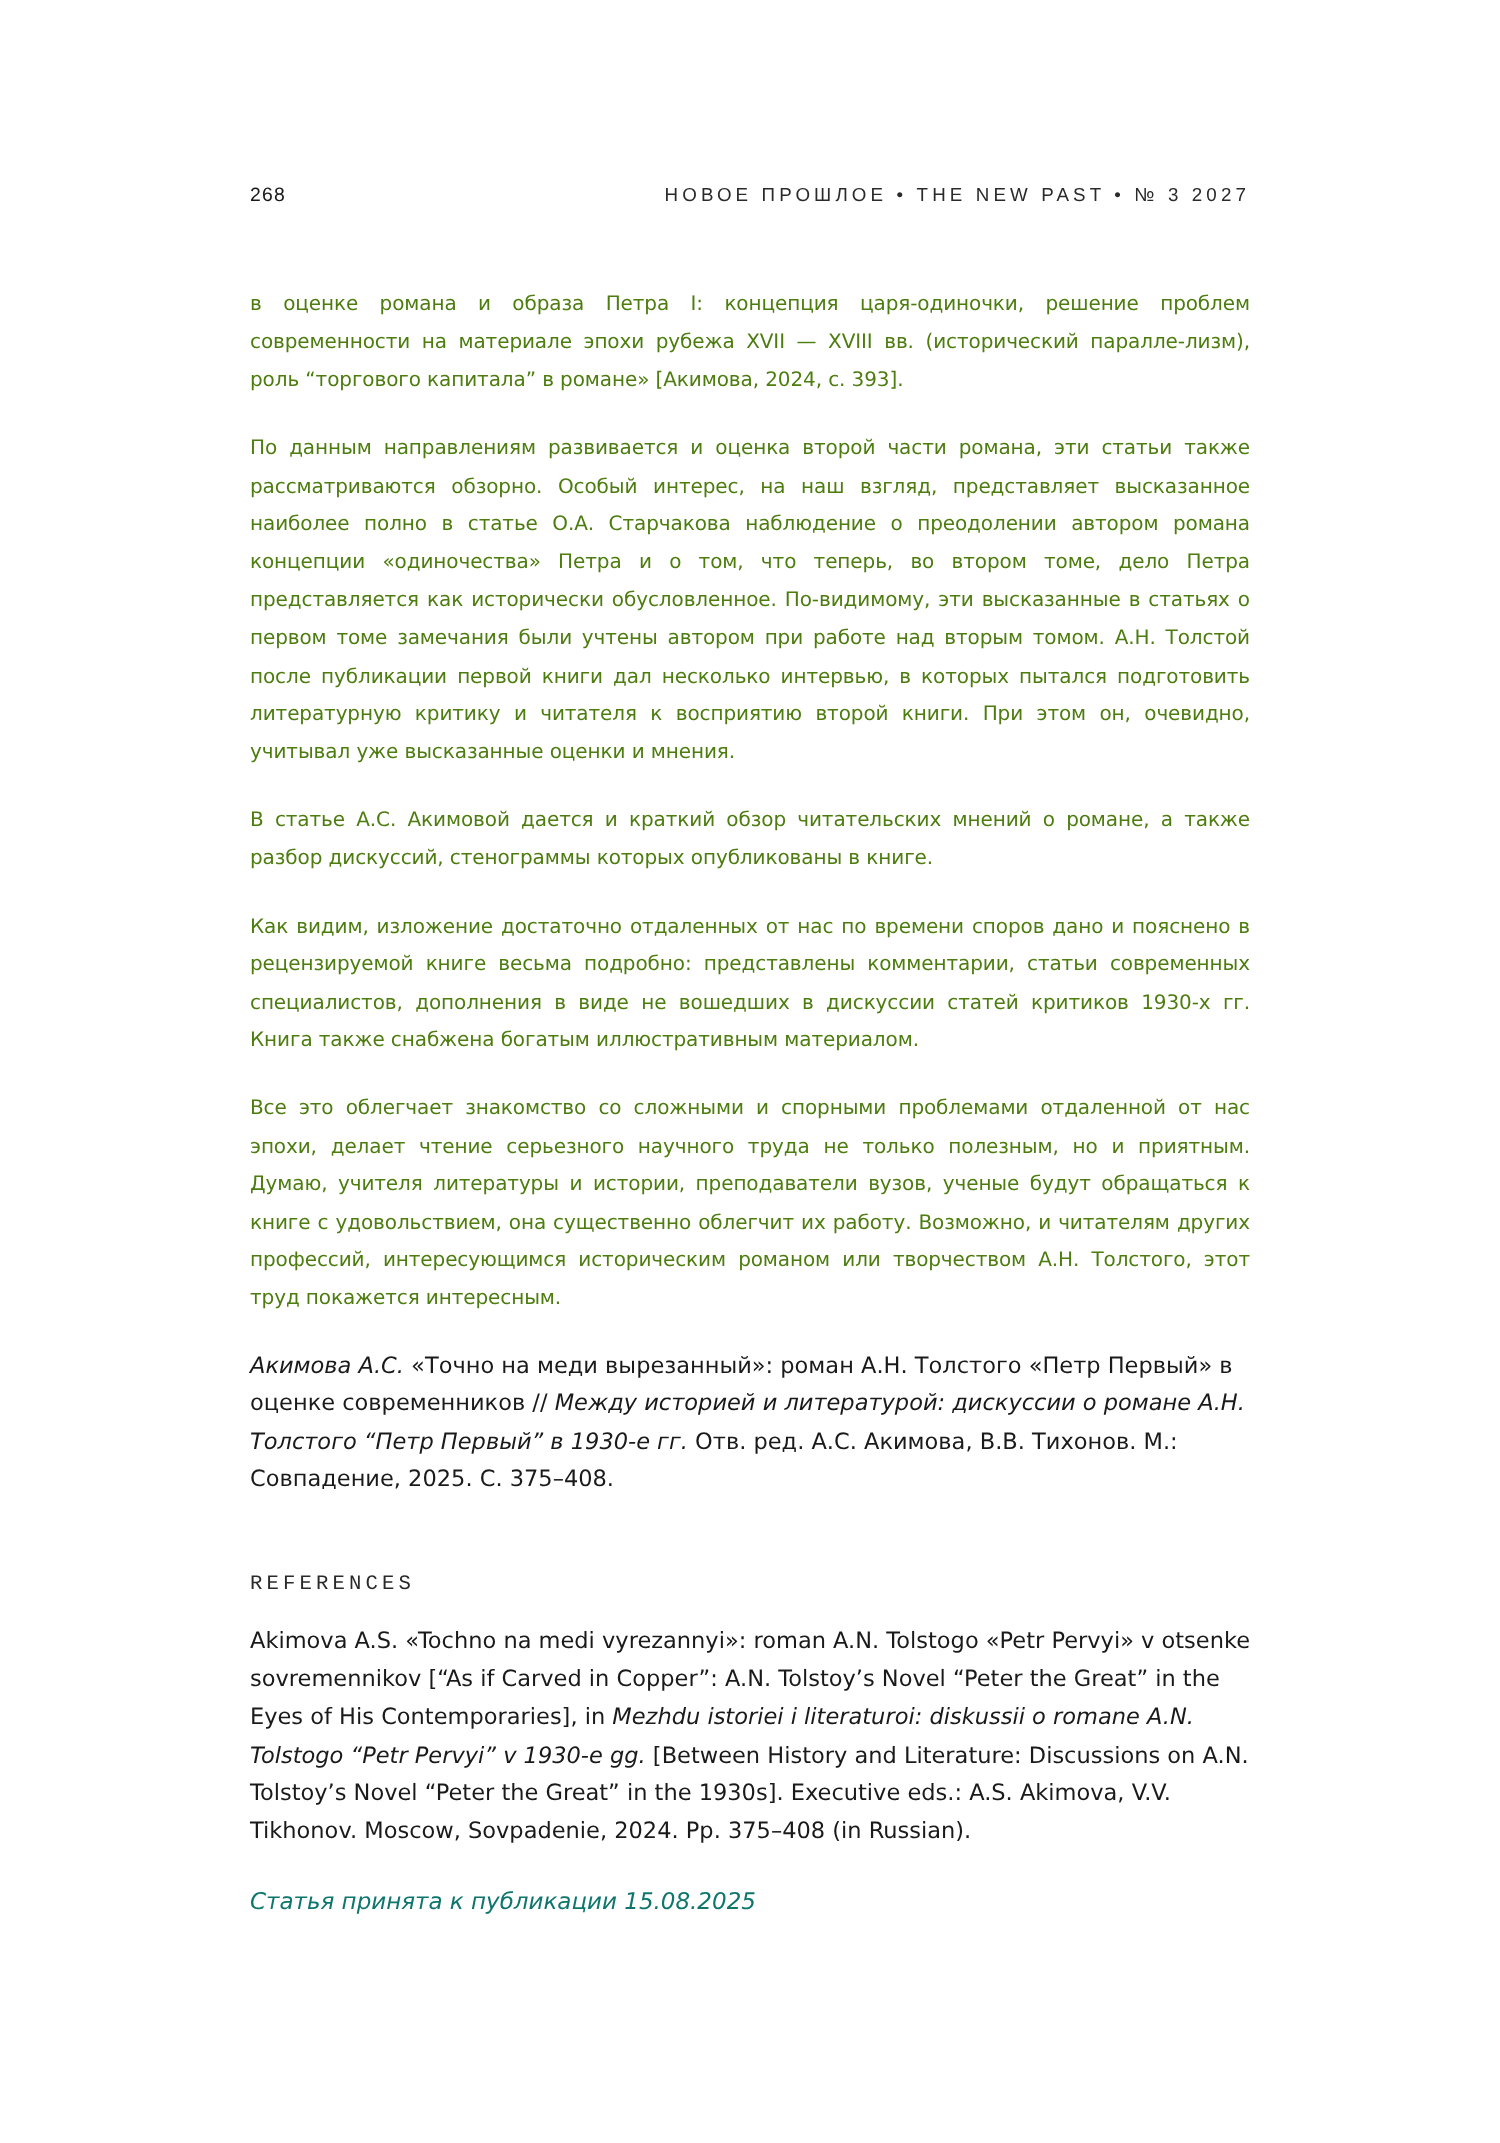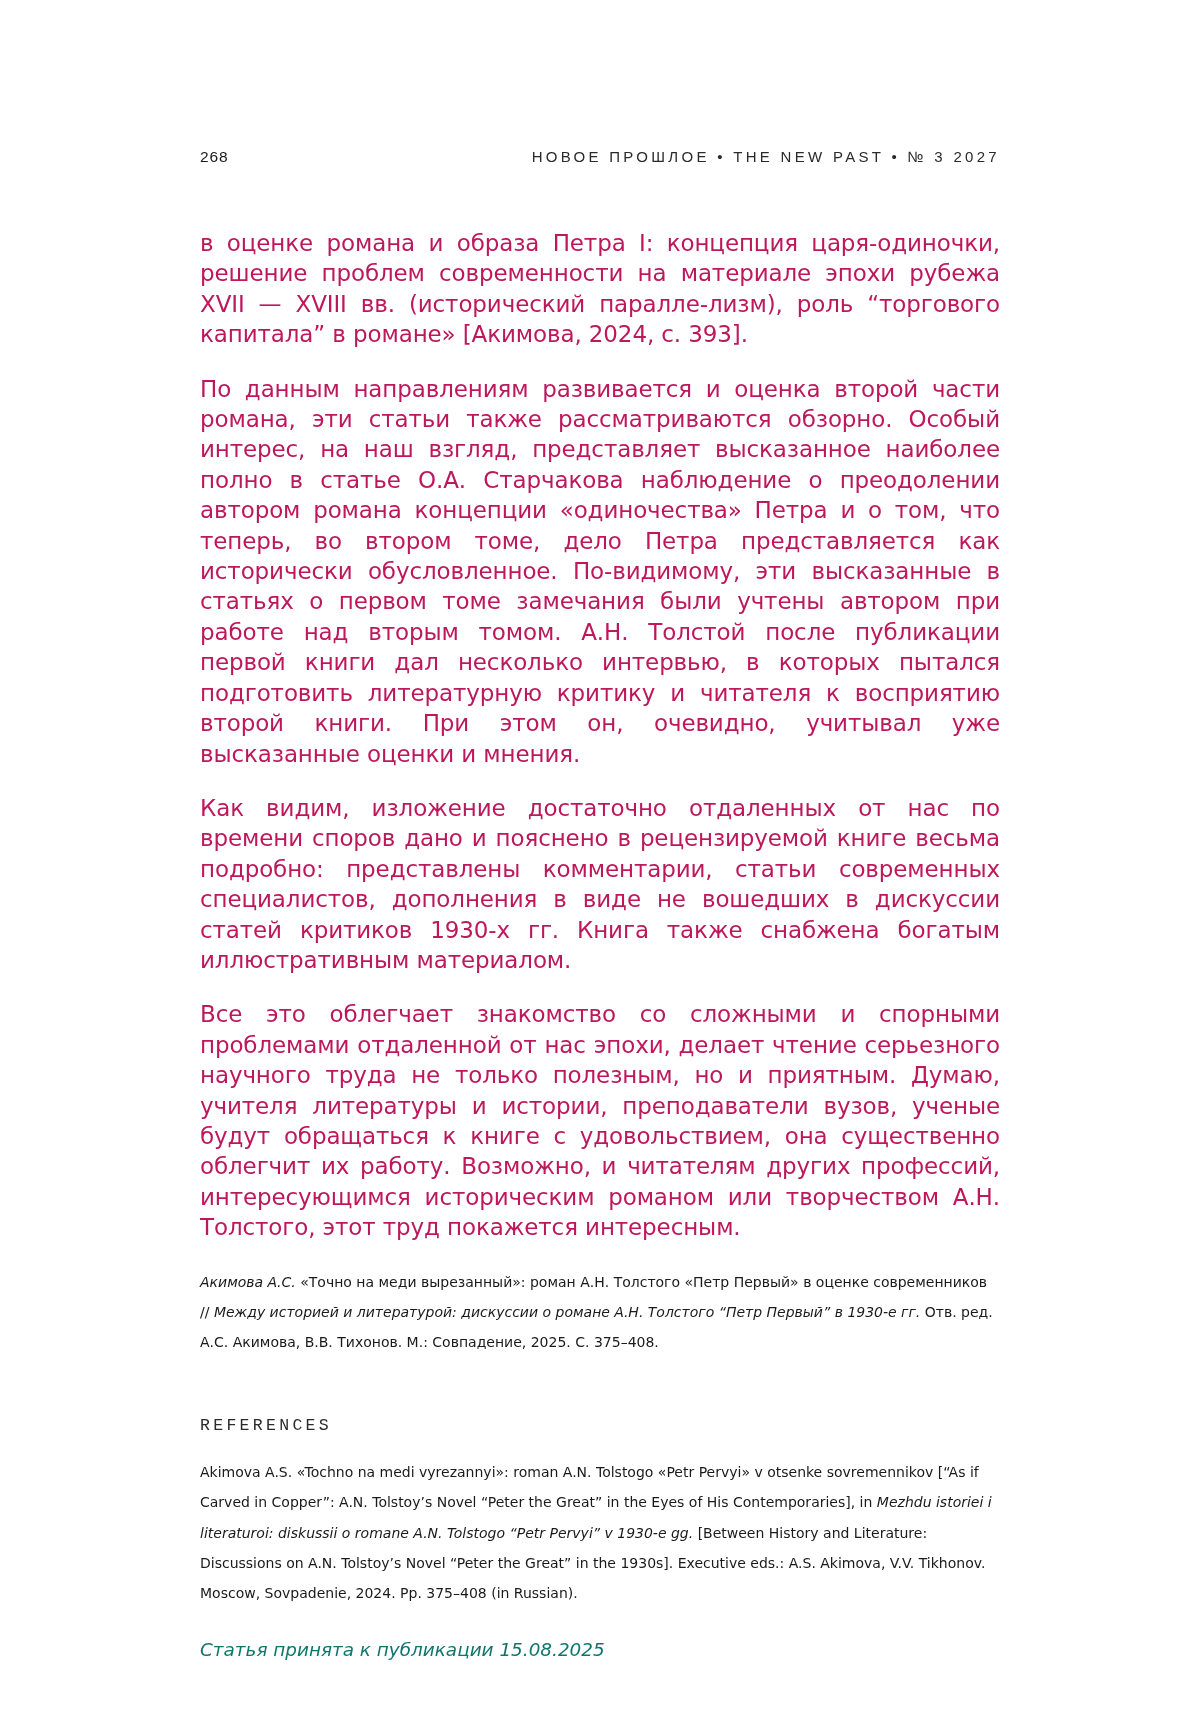--- a/index.html
+++ b/index.html
@@ -45,45 +45,45 @@
     white-space: nowrap;
   }
   .content {
     position: absolute;
     top: 228px;
     left: 200px;
     width: 800px;
   }
   p.body-par {
     margin: 0 0 24px 0;
-    font-size: 23px;
+    font-size: 16px;
     line-height: 30.4px;
     text-align: justify;
     text-align-last: left;
     letter-spacing: -0.005em;
-    color: #be185d;
+    color: #4d7c0f;
   }
   p.body-par:last-child {
     margin-bottom: 0;
   }
   .section-heading {
     margin: 62px 0 22px 0;
     font-size: 16.5px;
     letter-spacing: 0.2em;
     color: #2a2a2a;
     font-family: "Liberation Sans", sans-serif;
     font-weight: 400;
   }
   .section-heading.refs {
     margin-top: 58px;
     font-family: Liberation Mono, monospace;
   }
   .ref-par {
     margin: 0 0 10px 0;
-    font-size: 14px;
+    font-size: 18px;
     line-height: 30.4px;
     text-align: left;
     color: #1a1a1a;
   }
   .ref-par i, .ref-par em {
     font-style: italic;
   }
   .accepted {
     margin: 26px 0 0 0;
     font-size: 18.4px;
@@ -100,20 +100,21 @@
 
   <div class="header">
     <div class="folio">268</div>
     <div class="running-title">НОВОЕ ПРОШЛОЕ • THE NEW PAST • № 3 2027</div>
   </div>
 
   <div class="content">
 
     <p class="body-par">в оценке романа и образа Петра I: концепция царя-одиночки, решение проблем современности на материале эпохи рубежа XVII — XVIII вв. (исторический паралле-лизм), роль “торгового капитала” в романе» [Акимова, 2024, с. 393].</p>
     <p class="body-par">По данным направлениям развивается и оценка второй части романа, эти статьи также рассматриваются обзорно. Особый интерес, на наш взгляд, представляет высказанное наиболее полно в статье О.А. Старчакова наблюдение о преодолении автором романа концепции «одиночества» Петра и о том, что теперь, во втором томе, дело Петра представляется как исторически обусловленное. По-видимому, эти высказанные в статьях о первом томе замечания были учтены автором при работе над вторым томом. А.Н. Толстой после публикации первой книги дал несколько интервью, в которых пытался подготовить литературную критику и читателя к восприятию второй книги. При этом он, очевидно, учитывал уже высказанные оценки и мнения.</p>
+    <p class="body-par">В статье А.С. Акимовой дается и краткий обзор читательских мнений о романе, а также разбор дискуссий, стенограммы которых опубликованы в книге.</p>
     <p class="body-par">Как видим, изложение достаточно отдаленных от нас по времени споров дано и пояснено в рецензируемой книге весьма подробно: представлены комментарии, статьи современных специалистов, дополнения в виде не вошедших в дискуссии статей критиков 1930-х гг. Книга также снабжена богатым иллюстративным материалом.</p>
     <p class="body-par">Все это облегчает знакомство со сложными и спорными проблемами отдаленной от нас эпохи, делает чтение серьезного научного труда не только полезным, но и приятным. Думаю, учителя литературы и истории, преподаватели вузов, ученые будут обращаться к книге с удовольствием, она существенно облегчит их работу. Возможно, и читателям других профессий, интересующимся историческим романом или творчеством А.Н. Толстого, этот труд покажется интересным.</p>
 
 
     <p class="ref-par"><i>Акимова А.С.</i><span> «Точно на меди вырезанный»: роман А.Н. Толстого «Петр Первый» в оценке современников // </span><i>Между историей и литературой: дискуссии о романе А.Н. Толстого “Петр Первый” в 1930-е гг.</i><span> Отв. ред. А.С. Акимова, В.В. Тихонов. М.: Совпадение, 2025. С. 375–408.</span></p>
 
     <h2 class="section-heading refs">REFERENCES</h2>
 
     <p class="ref-par"><span>Akimova A.S. «Tochno na medi vyrezannyi»: roman A.N. Tolstogo «Petr Pervyi» v otsenke sovremennikov [“As if Carved in Copper”: A.N. Tolstoy’s Novel “Peter the Great” in the Eyes of His Contemporaries], in </span><i>Mezhdu istoriei i literaturoi: diskussii o romane A.N. Tolstogo “Petr Pervyi” v 1930-e gg.</i><span> [Between History and Literature: Discussions on A.N. Tolstoy’s Novel “Peter the Great” in the 1930s]. Executive eds.: A.S. Akimova, V.V. Tikhonov. Moscow, Sovpadenie, 2024. Pp. 375–408 (in Russian).</span></p>
 

